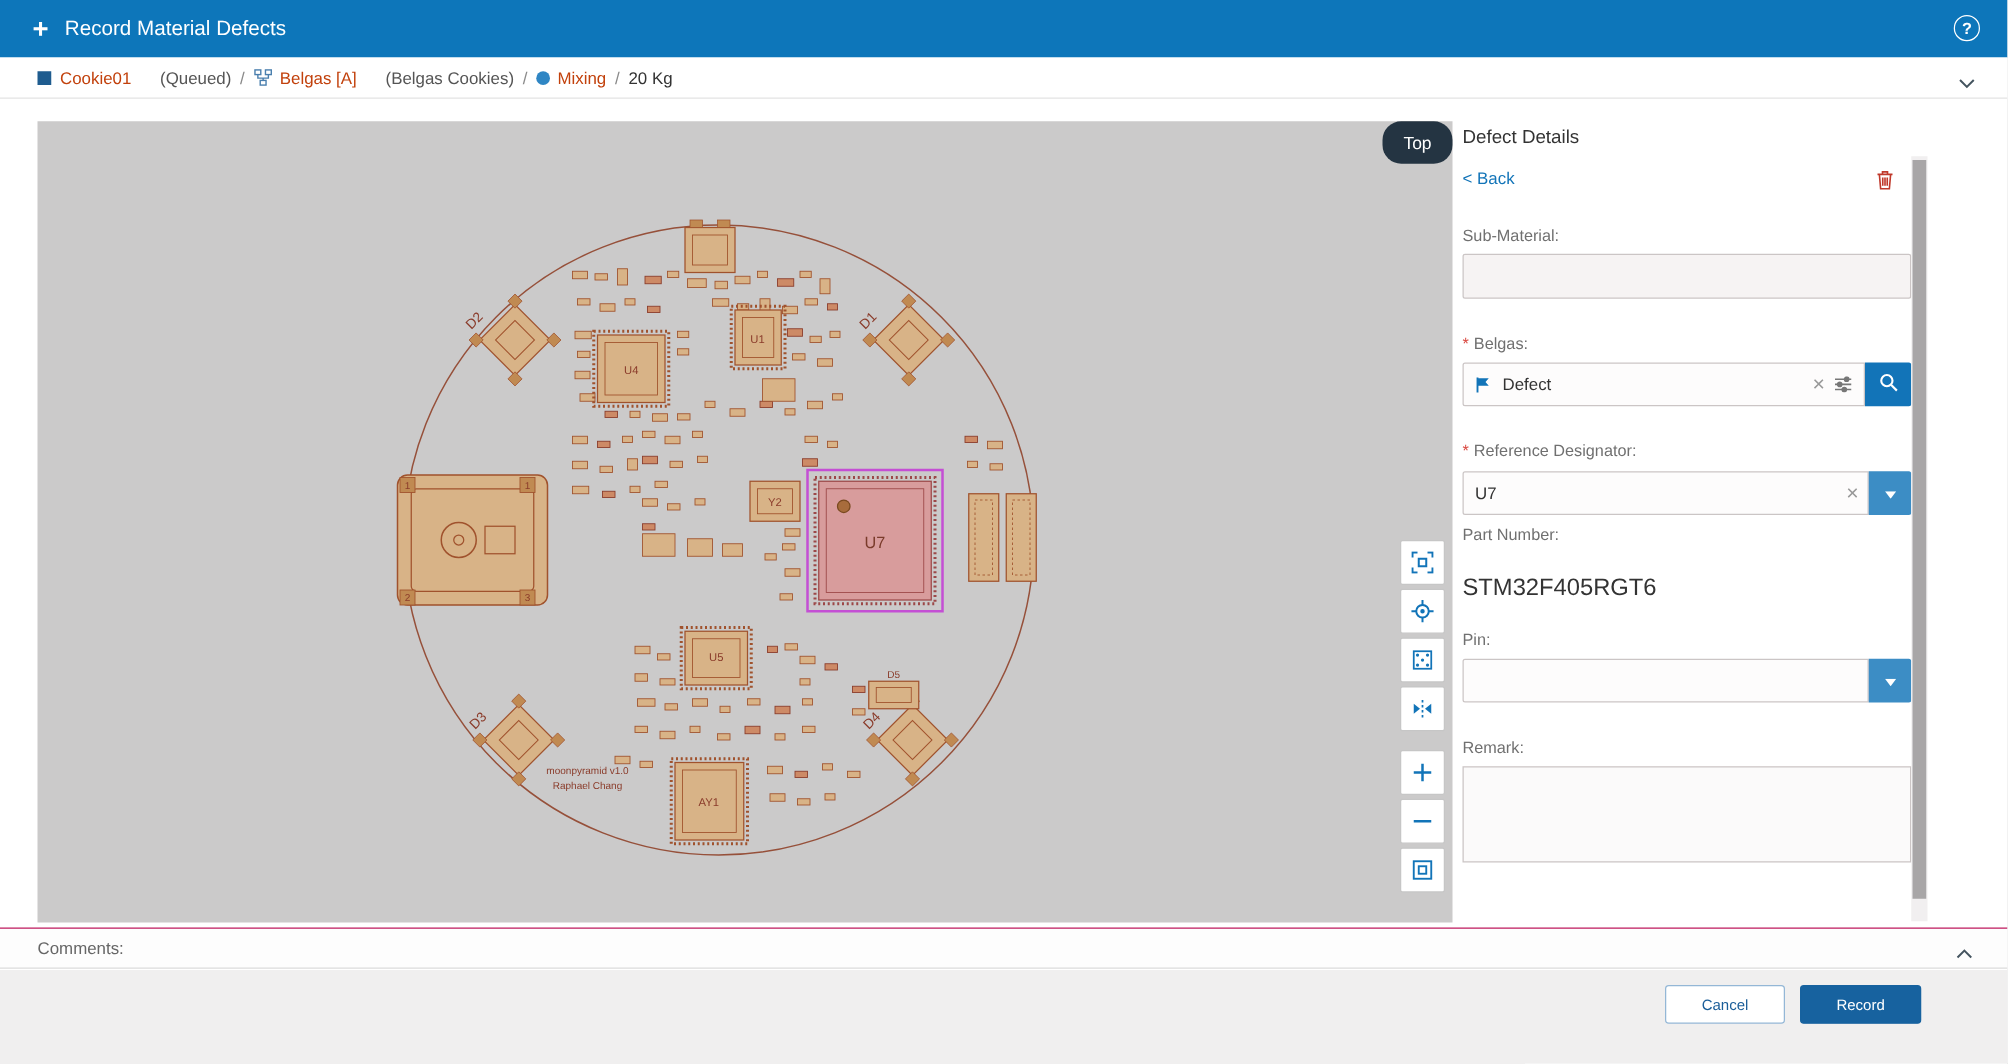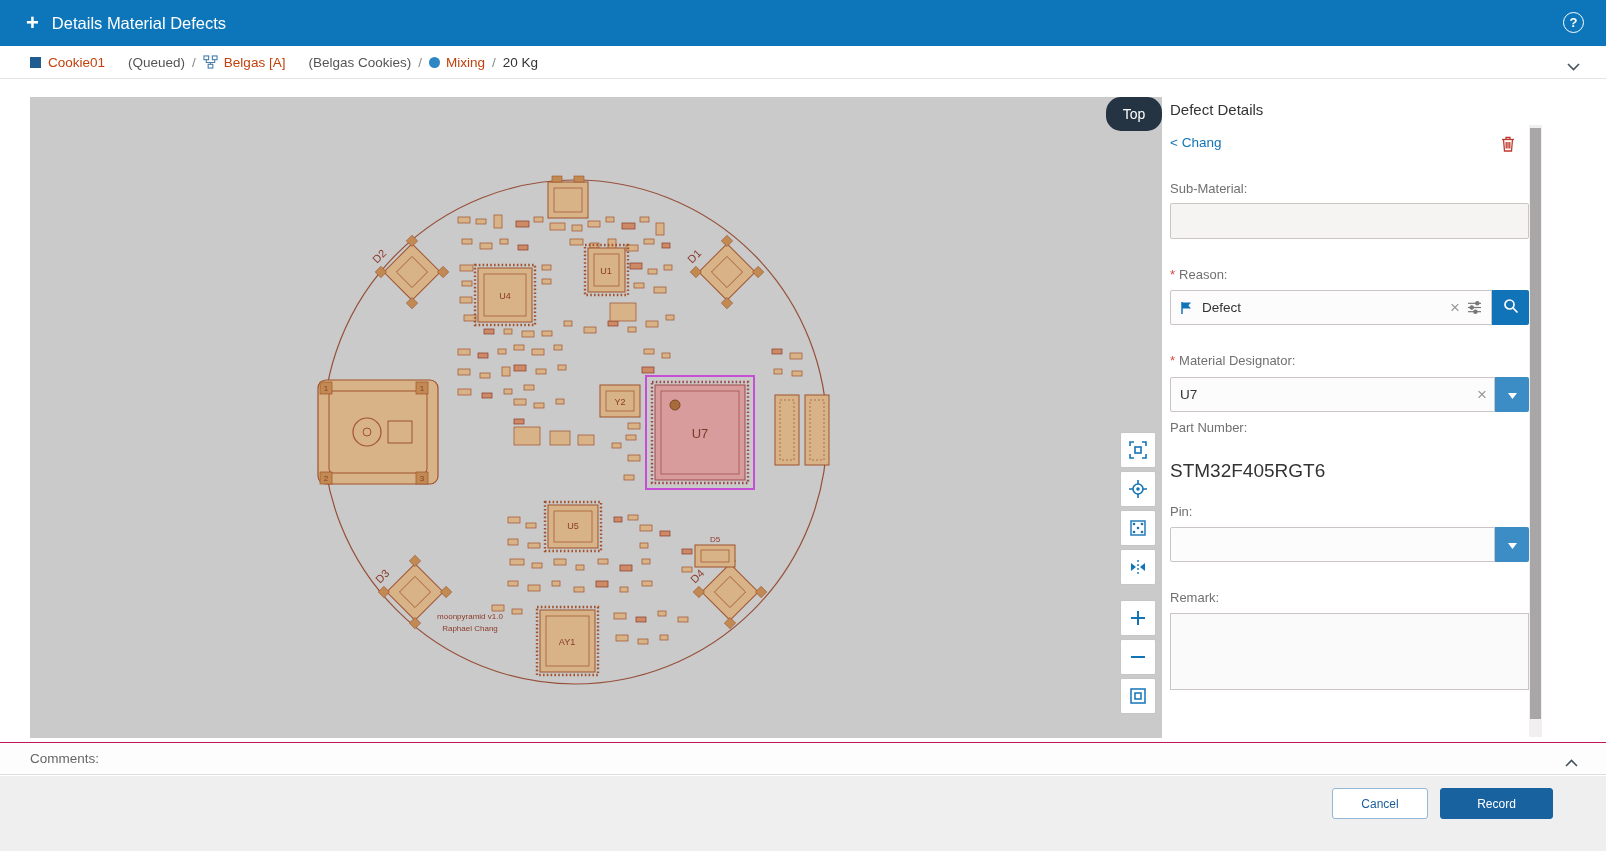--- a/index.html
+++ b/index.html
@@ -64,30 +64,30 @@
 .thumb{position:absolute;left:1px;top:3px;width:11px;height:591px;background:#a8a6a7;cursor:pointer;}
 
 
 .comments{position:absolute;left:0;top:742px;width:100%;height:33px;border-top:1px solid #be185d;border-bottom:1px solid #dcdcdc;
   background:#fdfdfd;display:flex;align-items:center;padding-left:30px;color:#666;font-size:13.5px;}
 .comments .chev{position:absolute;right:28px;top:12px;cursor:pointer;}
 .footer{position:absolute;left:0;top:776px;width:100%;height:75px;background:#f0efef;}
 .btn{position:absolute;top:12px;height:31px;border-radius:3px;font-size:12px;display:flex;align-items:center;
   justify-content:center;cursor:pointer;font-family:inherit;}
 .btn-cancel{left:1332px;width:96px;background:#fff;border:1px solid #94b7d6;color:#1b5e99;}
-.btn-record{left:1440px;width:113px;background:#17629f;border:1px solid #17629f;color:#fff;}
+.btn-record{left:1440px;width:97px;background:#17629f;border:1px solid #17629f;color:#fff;}
 </style>
 </head>
 <body>
 
 <div class="app">
 
   <header class="topbar">
     <span class="plus">+</span>
-    <span class="title">Details Material Defects</span>
+    <span class="title">Record Material Defects</span>
     <span class="help">?</span>
   </header>
 
   <nav class="breadcrumb">
     <span class="sq-icon"></span>
     <span class="bc-link">Cookie01</span>
     <span class="bc-muted">(Queued)</span>
     <span class="bc-sep">/</span>
     <span class="flow-icon">
       <svg width="15" height="14" viewBox="0 0 16 15">
@@ -371,37 +371,37 @@
       </div>
     </div>
   </div>
 
   <aside class="details">
     <div class="dd-title">Defect Details</div>
 
     <div class="back-row">
       <span class="back-link">
         <span>&lt;</span>
-        <span>Chang</span>
+        <span>Back</span>
       </span>
       <span class="trash">
         <svg width="14" height="16" viewBox="0 0 14 16" fill="none" stroke="#c0392b" stroke-width="1.3">
           <path d="M1 3.5 h12"></path>
             <path d="M5 3.5 V1.5 h4 v2"></path>
             <path d="M2.5 3.5 l1 11.5 h7 l1 -11.5"></path>
           <path d="M5.2 6 v6.5 M7 6 v6.5 M8.8 6 v6.5"></path>
           </svg>
       </span>
     </div>
 
     <div class="fld-label" style="top:84px">Sub-Material:</div>
     <input class="inp dim" style="top: 106px;" value="">
 
     <div class="fld-label" style="top:170px">
-      <span class="req">*</span><span>Reason:</span>
+      <span class="req">*</span><span>Belgas:</span>
     </div>
     <div class="row" style="top:193px">
       <div class="combo" style="width:322px">
         <span class="flag-ic">
           <svg width="13" height="14" viewBox="0 0 13 14">
               <path d="M2 1 v12" stroke="#1274b8" stroke-width="1.5"></path>
           <path d="M2 1.5 h9 l-2.6 3 2.6 3 H2 Z" fill="#1274b8"></path>
             </svg>
         </span>
         <span class="val">Defect</span>
@@ -423,21 +423,21 @@
         <span>
           <svg width="16" height="16" viewBox="0 0 16 16" fill="none" stroke="#fff" stroke-width="1.7">
             <circle cx="6.5" cy="6.5" r="4.5"></circle>
               <line x1="10" y1="10" x2="14.5" y2="14.5"></line>
             </svg>
         </span>
       </div>
     </div>
 
     <div class="fld-label" style="top:256px">
-      <span class="req">*</span><span>Material Designator:</span>
+      <span class="req">*</span><span>Reference Designator:</span>
     </div>
     <div class="row" style="top:280px">
       <div class="combo" style="width:325px">
         <span class="val">U7</span>
         <span class="clear-x">×</span>
       </div>
       <div class="btn-attach btn-dd">
         <span>
           <svg width="9" height="6" viewBox="0 0 9 6">
               <polygon points="0,0 9,0 4.5,6" fill="#fff"></polygon>

